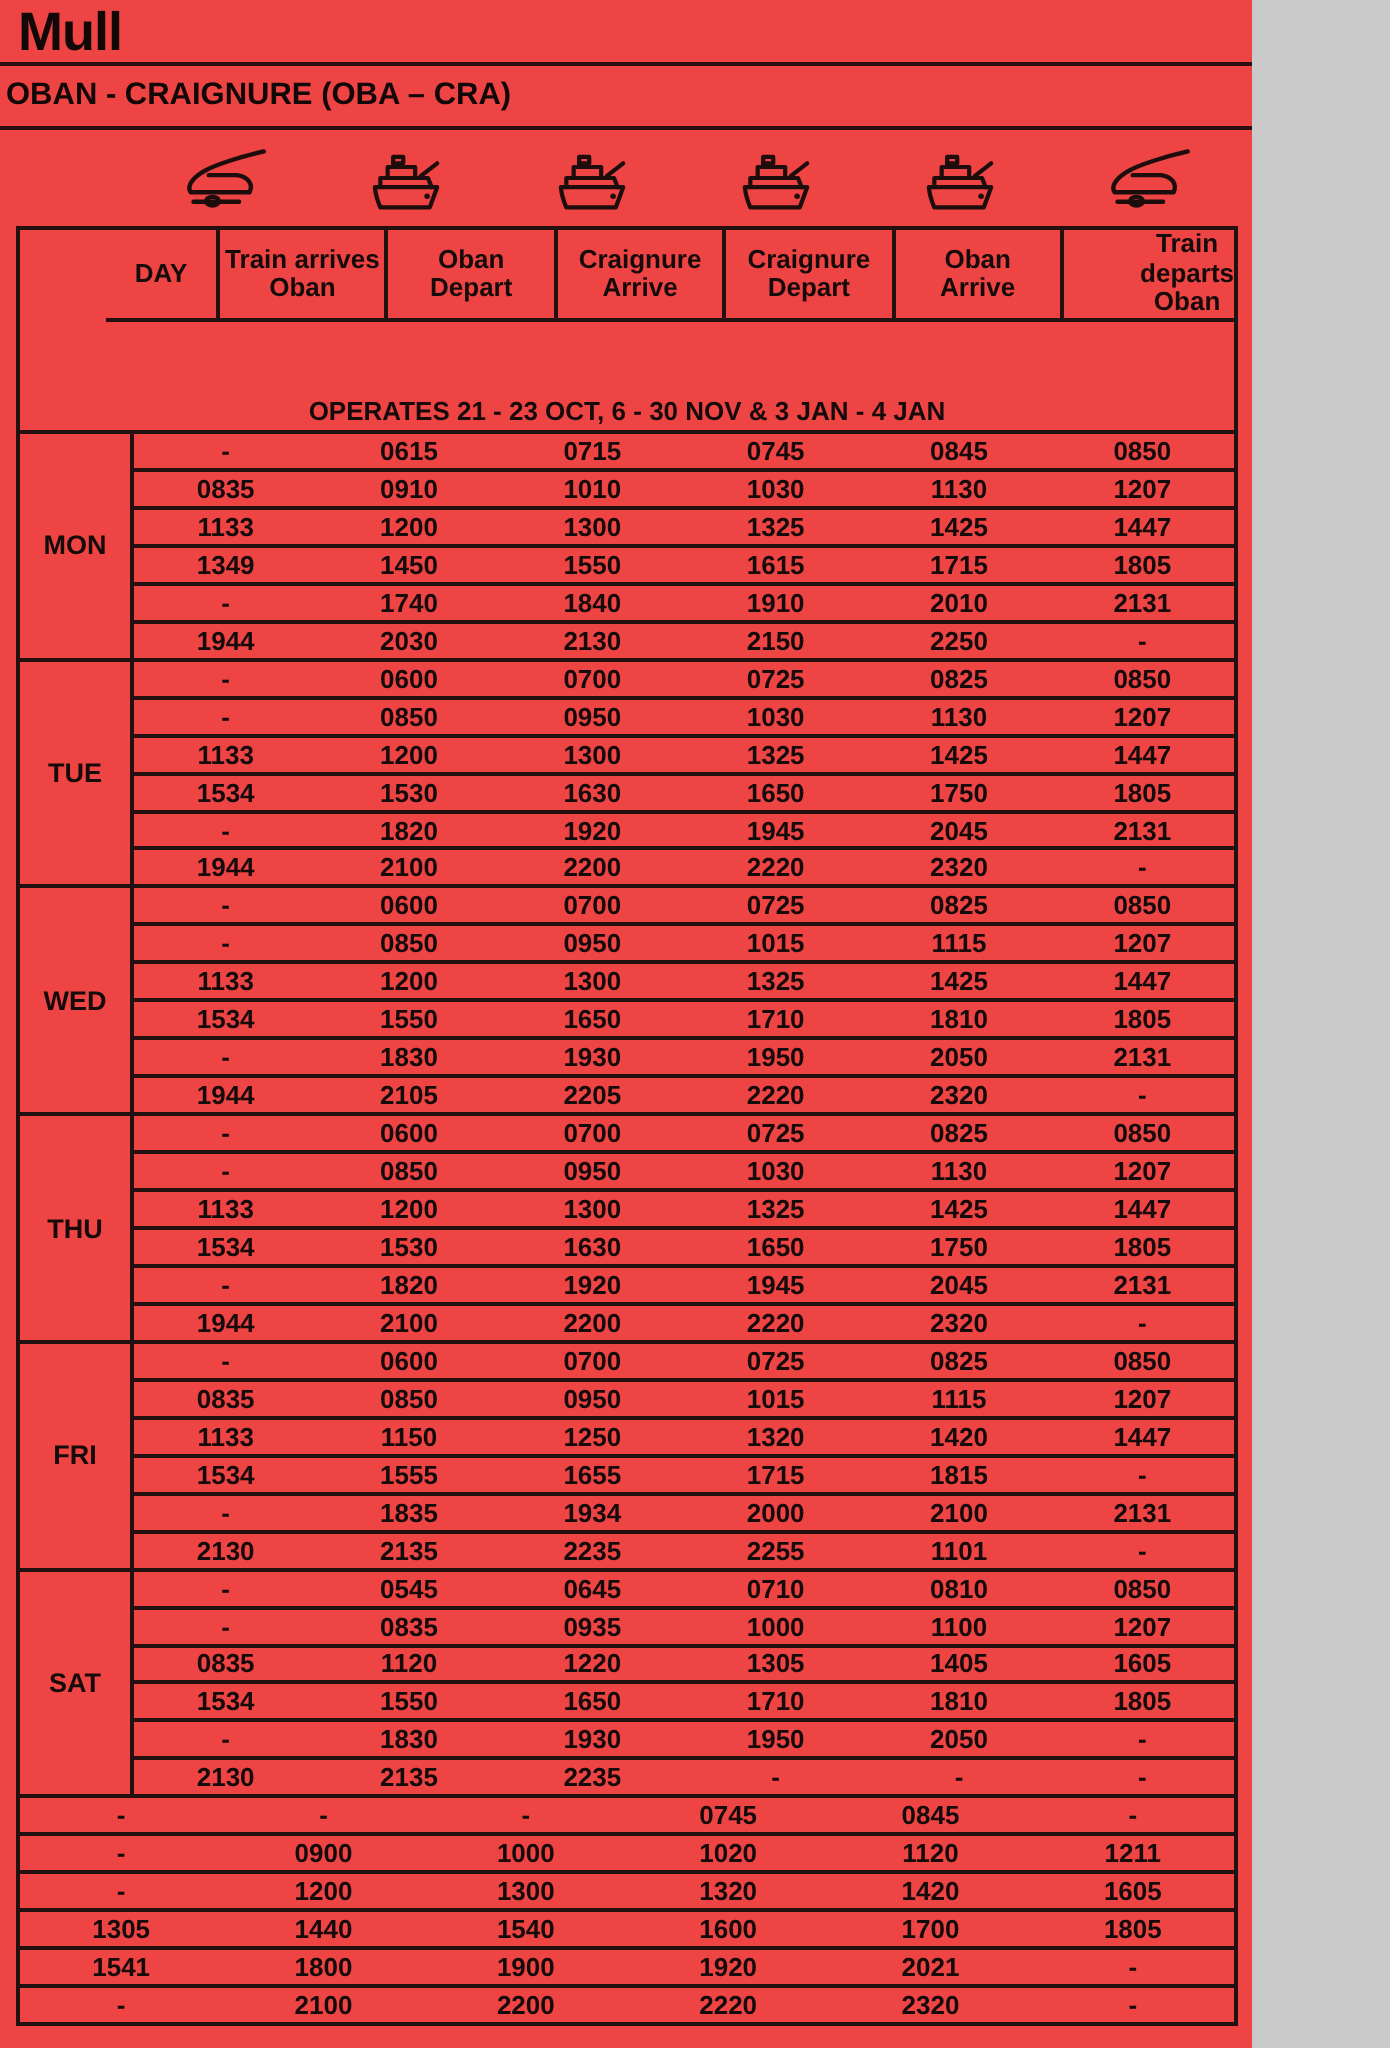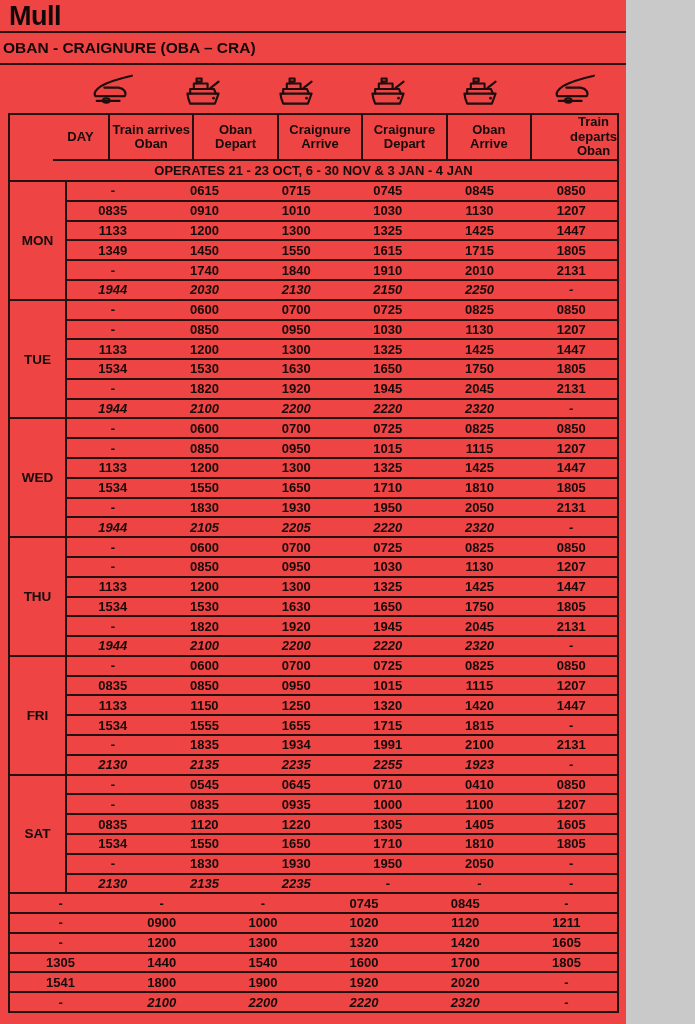--- a/index.html
+++ b/index.html
@@ -47,39 +47,40 @@
     display:flex;flex-direction:column;align-items:center;justify-content:center;
     font-size:13px;line-height:14.5px;text-align:center;
     border-right:2px solid #241010;box-sizing:border-box;
   }
   .header-cell:last-child{border-right:none;padding-left:38px;}
   .operates-row{
     height:21px;box-sizing:border-box;
     border-bottom:2px solid #241010;
     display:flex;align-items:center;justify-content:center;
     font-size:13px;
+    margin-top:35px;
   }
   .table-body{flex:1;display:flex;flex-direction:column;}
   .day-section{
     flex:1;display:flex;
     border-bottom:2px solid #241010;box-sizing:border-box;
   }
   .day-section:last-child{border-bottom:none;}
   .day-cell{
     width:57px;box-sizing:border-box;
     border-right:2px solid #241010;
     display:flex;align-items:center;justify-content:center;
     font-size:13.5px;
   }
   .rows{flex:1;display:flex;flex-direction:column;}
   .time-row{
     flex:1;display:grid;grid-template-columns:repeat(6,1fr);
     border-bottom:2px solid #241010;box-sizing:border-box;
   }
-  .time-row:last-child{border-bottom:none;font-style:italic;}
+  .time-row:last-child{border-bottom:none;}
   .time-cell{
     display:flex;align-items:center;justify-content:center;
     font-size:13px;
   }
 </style>
 </head>
 <body>
 
 <div class="page">
 
@@ -440,43 +441,43 @@
               <div class="time-cell">1555</div>
               <div class="time-cell">1655</div>
               <div class="time-cell">1715</div>
               <div class="time-cell">1815</div>
               <div class="time-cell">-</div>
             </div>
             <div class="time-row">
               <div class="time-cell">-</div>
               <div class="time-cell">1835</div>
               <div class="time-cell">1934</div>
-              <div class="time-cell">1991</div>
+              <div class="time-cell">2000</div>
               <div class="time-cell">2100</div>
               <div class="time-cell">2131</div>
             </div>
             <div class="time-row">
               <div class="time-cell">2130</div>
               <div class="time-cell">2135</div>
               <div class="time-cell">2235</div>
               <div class="time-cell">2255</div>
-              <div class="time-cell">1923</div>
+              <div class="time-cell">1101</div>
               <div class="time-cell">-</div>
             </div>
           </div>
         </div>
         <div class="day-section">
           <div class="day-cell">SAT</div>
           <div class="rows">
             <div class="time-row">
               <div class="time-cell">-</div>
               <div class="time-cell">0545</div>
               <div class="time-cell">0645</div>
               <div class="time-cell">0710</div>
-              <div class="time-cell">0410</div>
+              <div class="time-cell">0810</div>
               <div class="time-cell">0850</div>
             </div>
             <div class="time-row">
               <div class="time-cell">-</div>
               <div class="time-cell">0835</div>
               <div class="time-cell">0935</div>
               <div class="time-cell">1000</div>
               <div class="time-cell">1100</div>
               <div class="time-cell">1207</div>
             </div>
@@ -546,21 +547,21 @@
               <div class="time-cell">1540</div>
               <div class="time-cell">1600</div>
               <div class="time-cell">1700</div>
               <div class="time-cell">1805</div>
             </div>
             <div class="time-row">
               <div class="time-cell">1541</div>
               <div class="time-cell">1800</div>
               <div class="time-cell">1900</div>
               <div class="time-cell">1920</div>
-              <div class="time-cell">2020</div>
+              <div class="time-cell">2021</div>
               <div class="time-cell">-</div>
             </div>
             <div class="time-row">
               <div class="time-cell">-</div>
               <div class="time-cell">2100</div>
               <div class="time-cell">2200</div>
               <div class="time-cell">2220</div>
               <div class="time-cell">2320</div>
               <div class="time-cell">-</div>
             </div>

